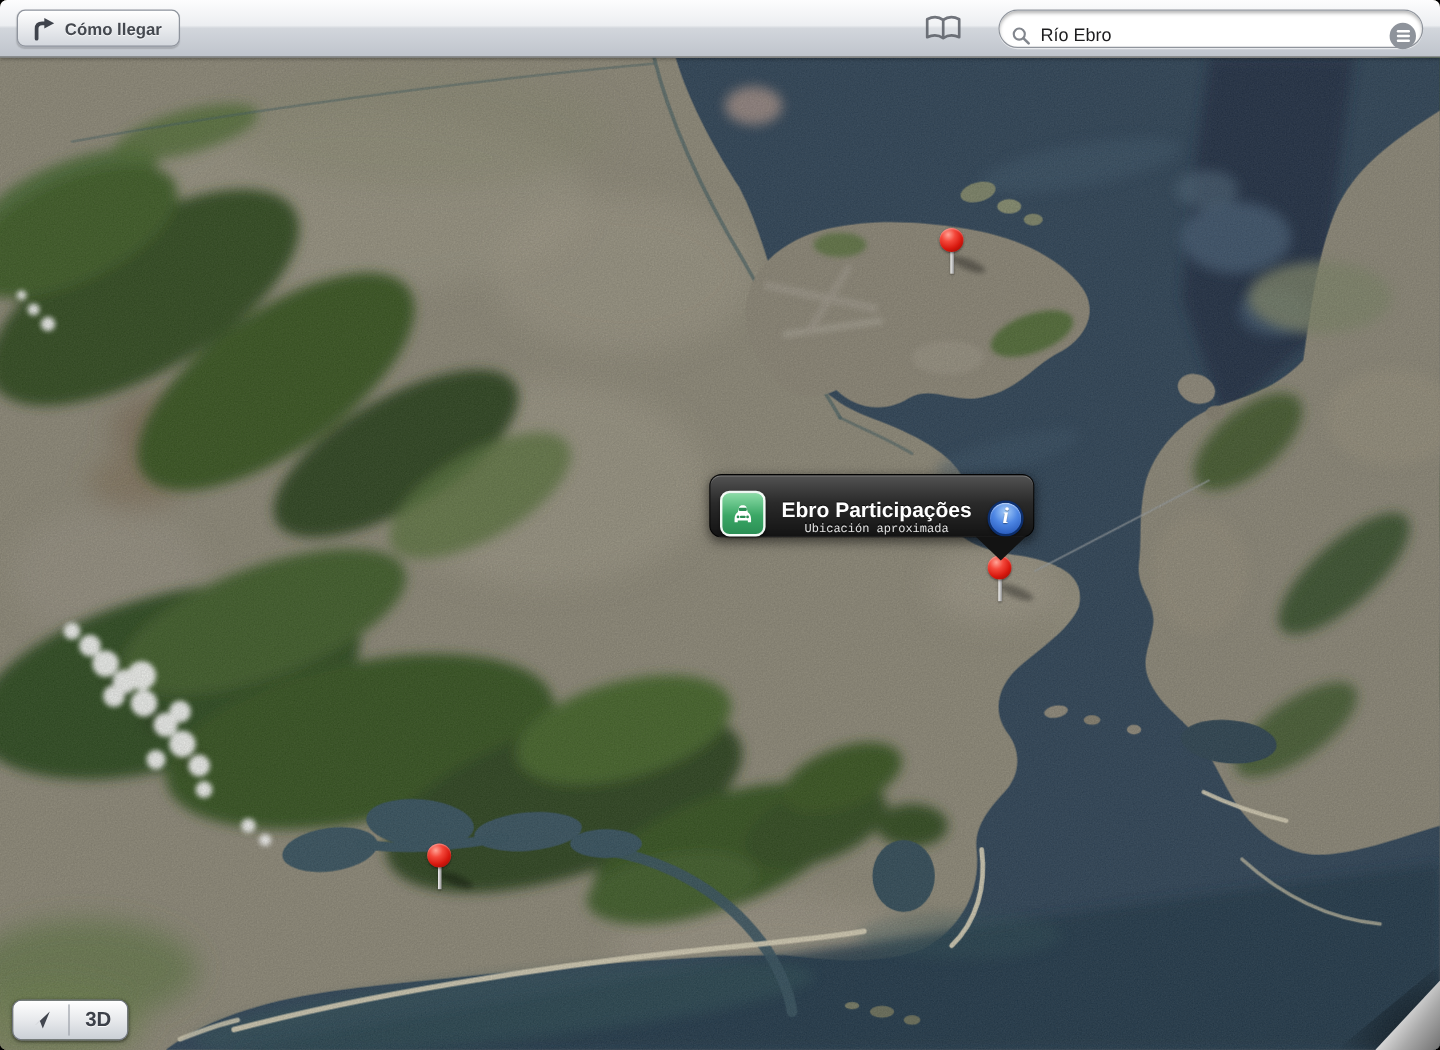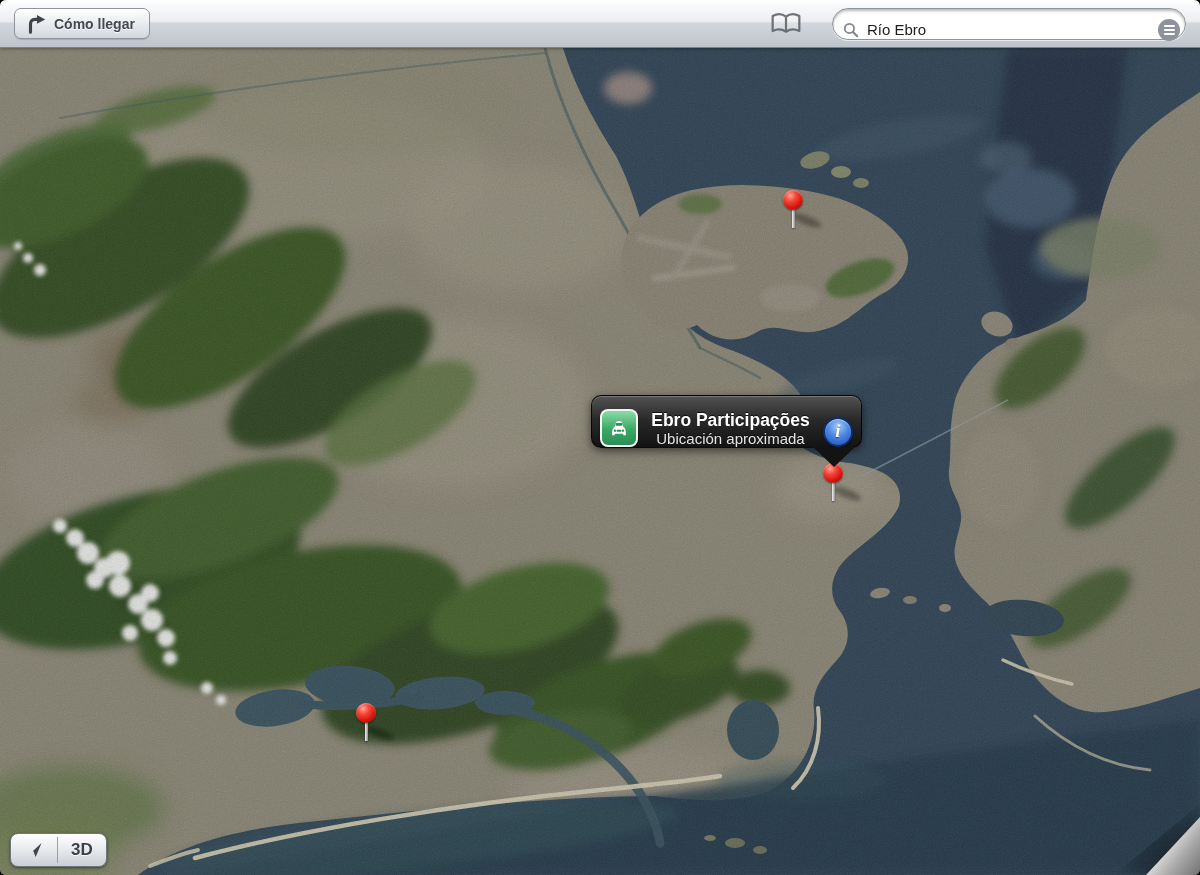--- a/index.html
+++ b/index.html
@@ -89,21 +89,21 @@
     background:linear-gradient(#8bdca7,#3aa765 55%,#2b8f55);
     border:2px solid rgba(255,255,255,.92);
     box-shadow:0 1px 2px rgba(0,0,0,.5);
     display:flex;align-items:center;justify-content:center;
   }
   .co-text{flex:1;text-align:center;line-height:1.15;overflow:hidden;padding:0 4px;}
   .co-title{
     font-size:17.5px;font-weight:bold;color:#fff;
     text-shadow:0 -1px 0 rgba(0,0,0,.7);white-space:nowrap;
   }
-  .co-sub{font-size:15px;color:#e3e3e3;text-shadow:0 -1px 0 rgba(0,0,0,.6);}
+  .co-sub{font-size:10px;color:#e3e3e3;text-shadow:0 -1px 0 rgba(0,0,0,.6);font-family:Liberation Mono, monospace;}
   .info-btn{
     flex:0 0 auto;width:30px;height:30px;border-radius:50%;cursor:pointer;
     background:radial-gradient(circle at 50% 28%,#a6cdf8 0%,#4d86e4 45%,#1c4cae 100%);
     border:2px solid #0d2f6e;
     box-shadow:inset 0 1px 1px rgba(255,255,255,.55),0 1px 2px rgba(0,0,0,.5);
     display:flex;align-items:center;justify-content:center;
   }
   .info-btn span{
     font-family:"Liberation Serif","DejaVu Serif",serif;
     font-style:italic;font-weight:bold;font-size:19px;color:#fff;

